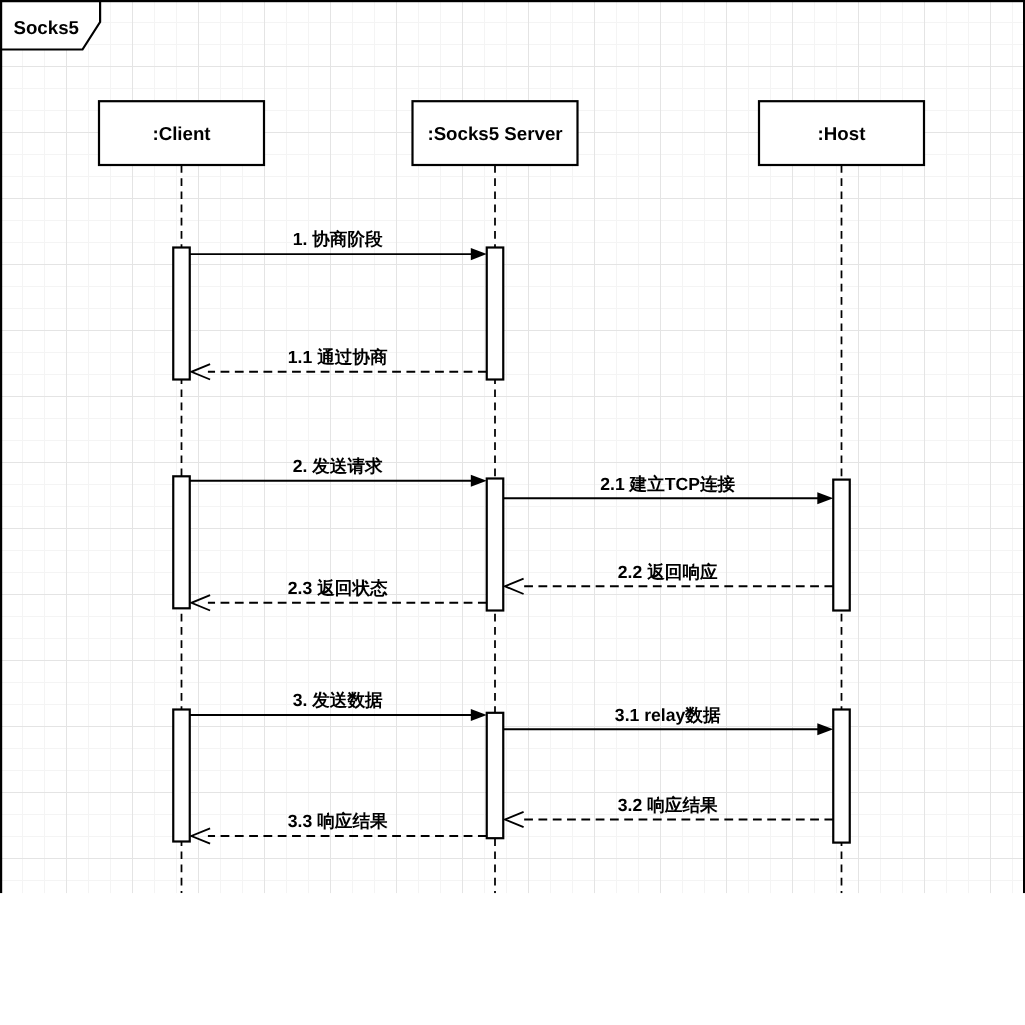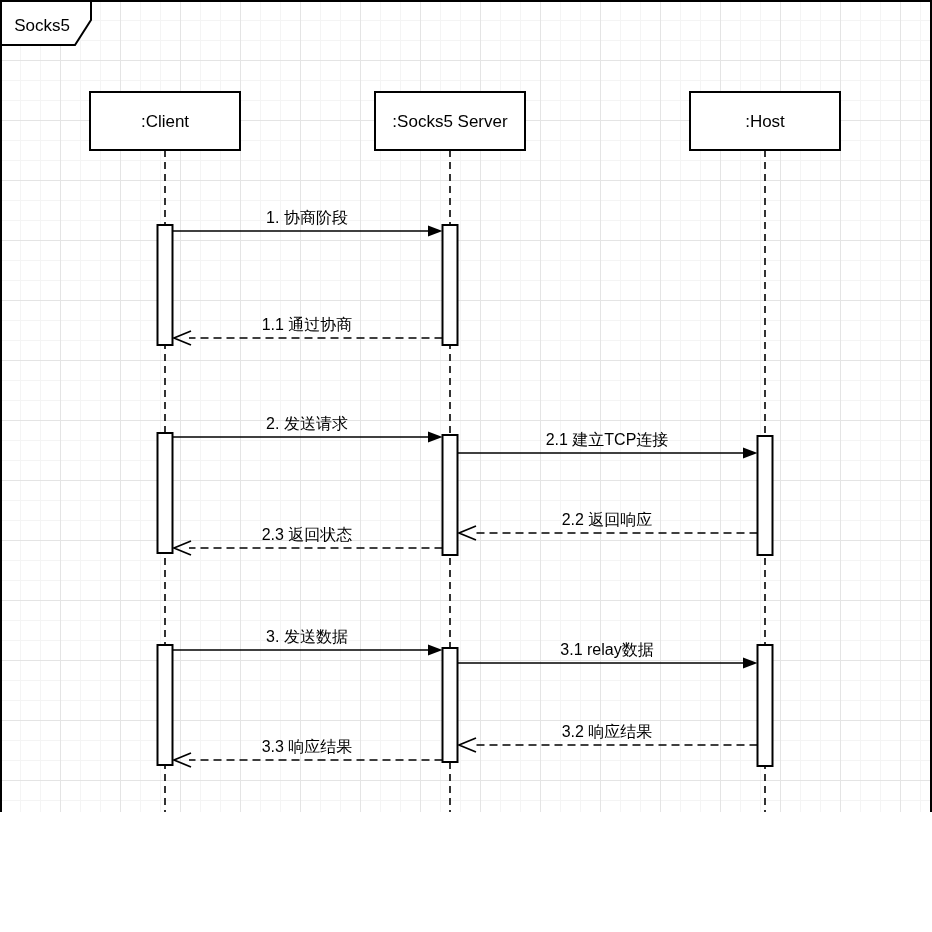--- a/index.html
+++ b/index.html
@@ -9,20 +9,21 @@
     height: 812px;
     box-sizing: border-box;
     background-color: #ffffff;
     background-image:
       linear-gradient(to right, #e4e4e4 1px, transparent 1px),
       linear-gradient(to bottom, #e4e4e4 1px, transparent 1px),
       linear-gradient(to right, #f4f4f4 1px, transparent 1px),
       linear-gradient(to bottom, #f4f4f4 1px, transparent 1px);
     background-size: 60px 60px, 60px 60px, 20px 20px, 20px 20px;
     overflow: hidden;
+    font-weight: bold;
   }
   svg.diagram { position: absolute; left: 0; top: 0; }
   svg text {
     font-family: "Liberation Sans", "DejaVu Sans", sans-serif;
     fill: #000000;
   }
   .actor-label { font-size: 17px; }
   .frame-title { font-size: 17px; }
   .msg-label { font-size: 16px; }
 </style>

